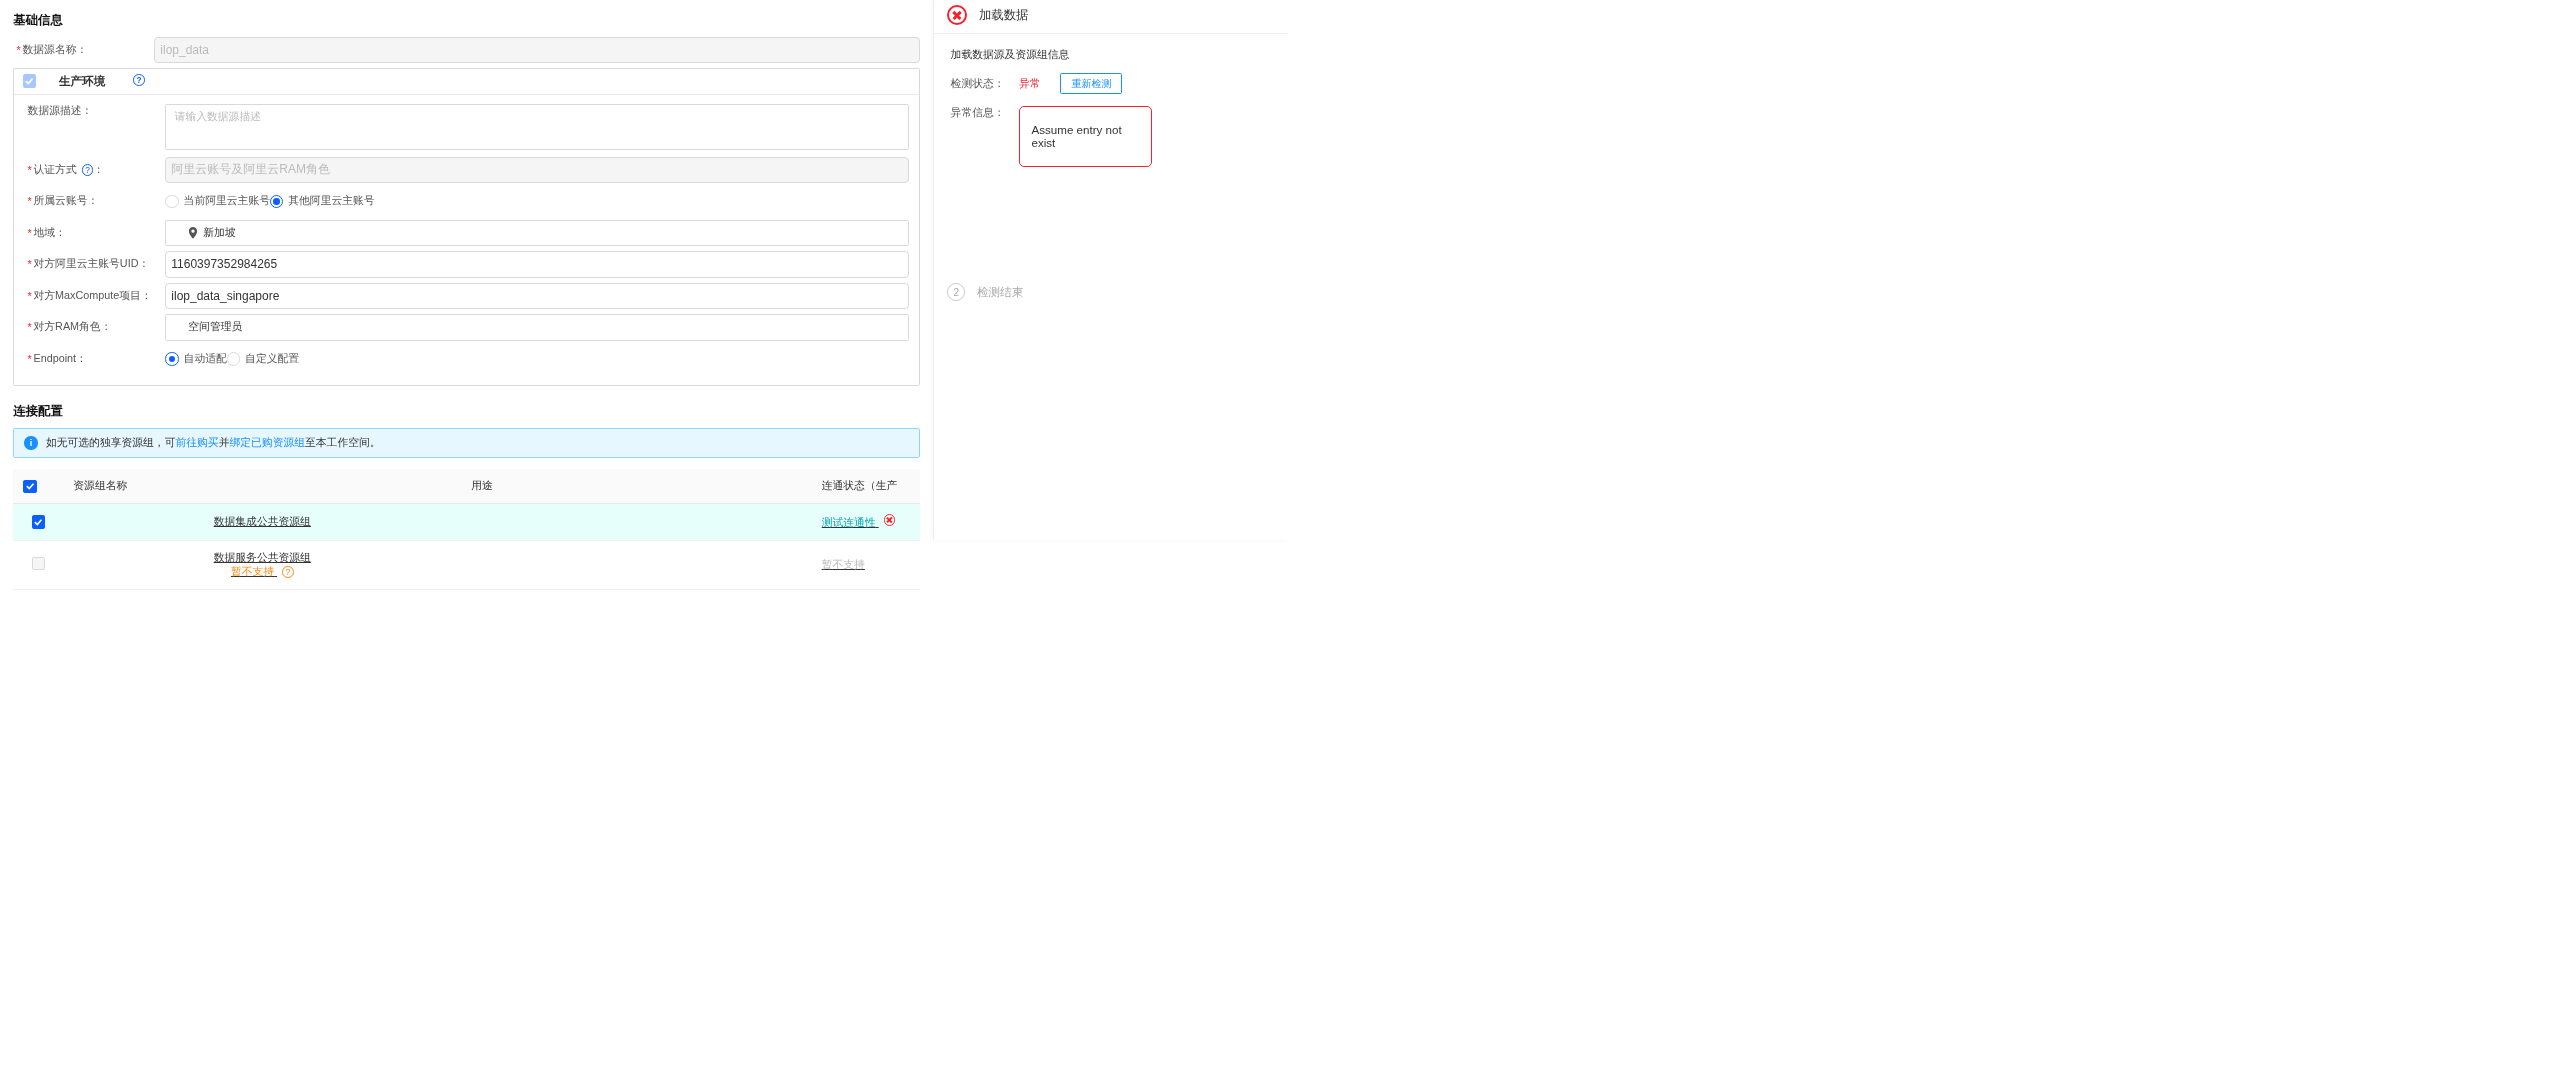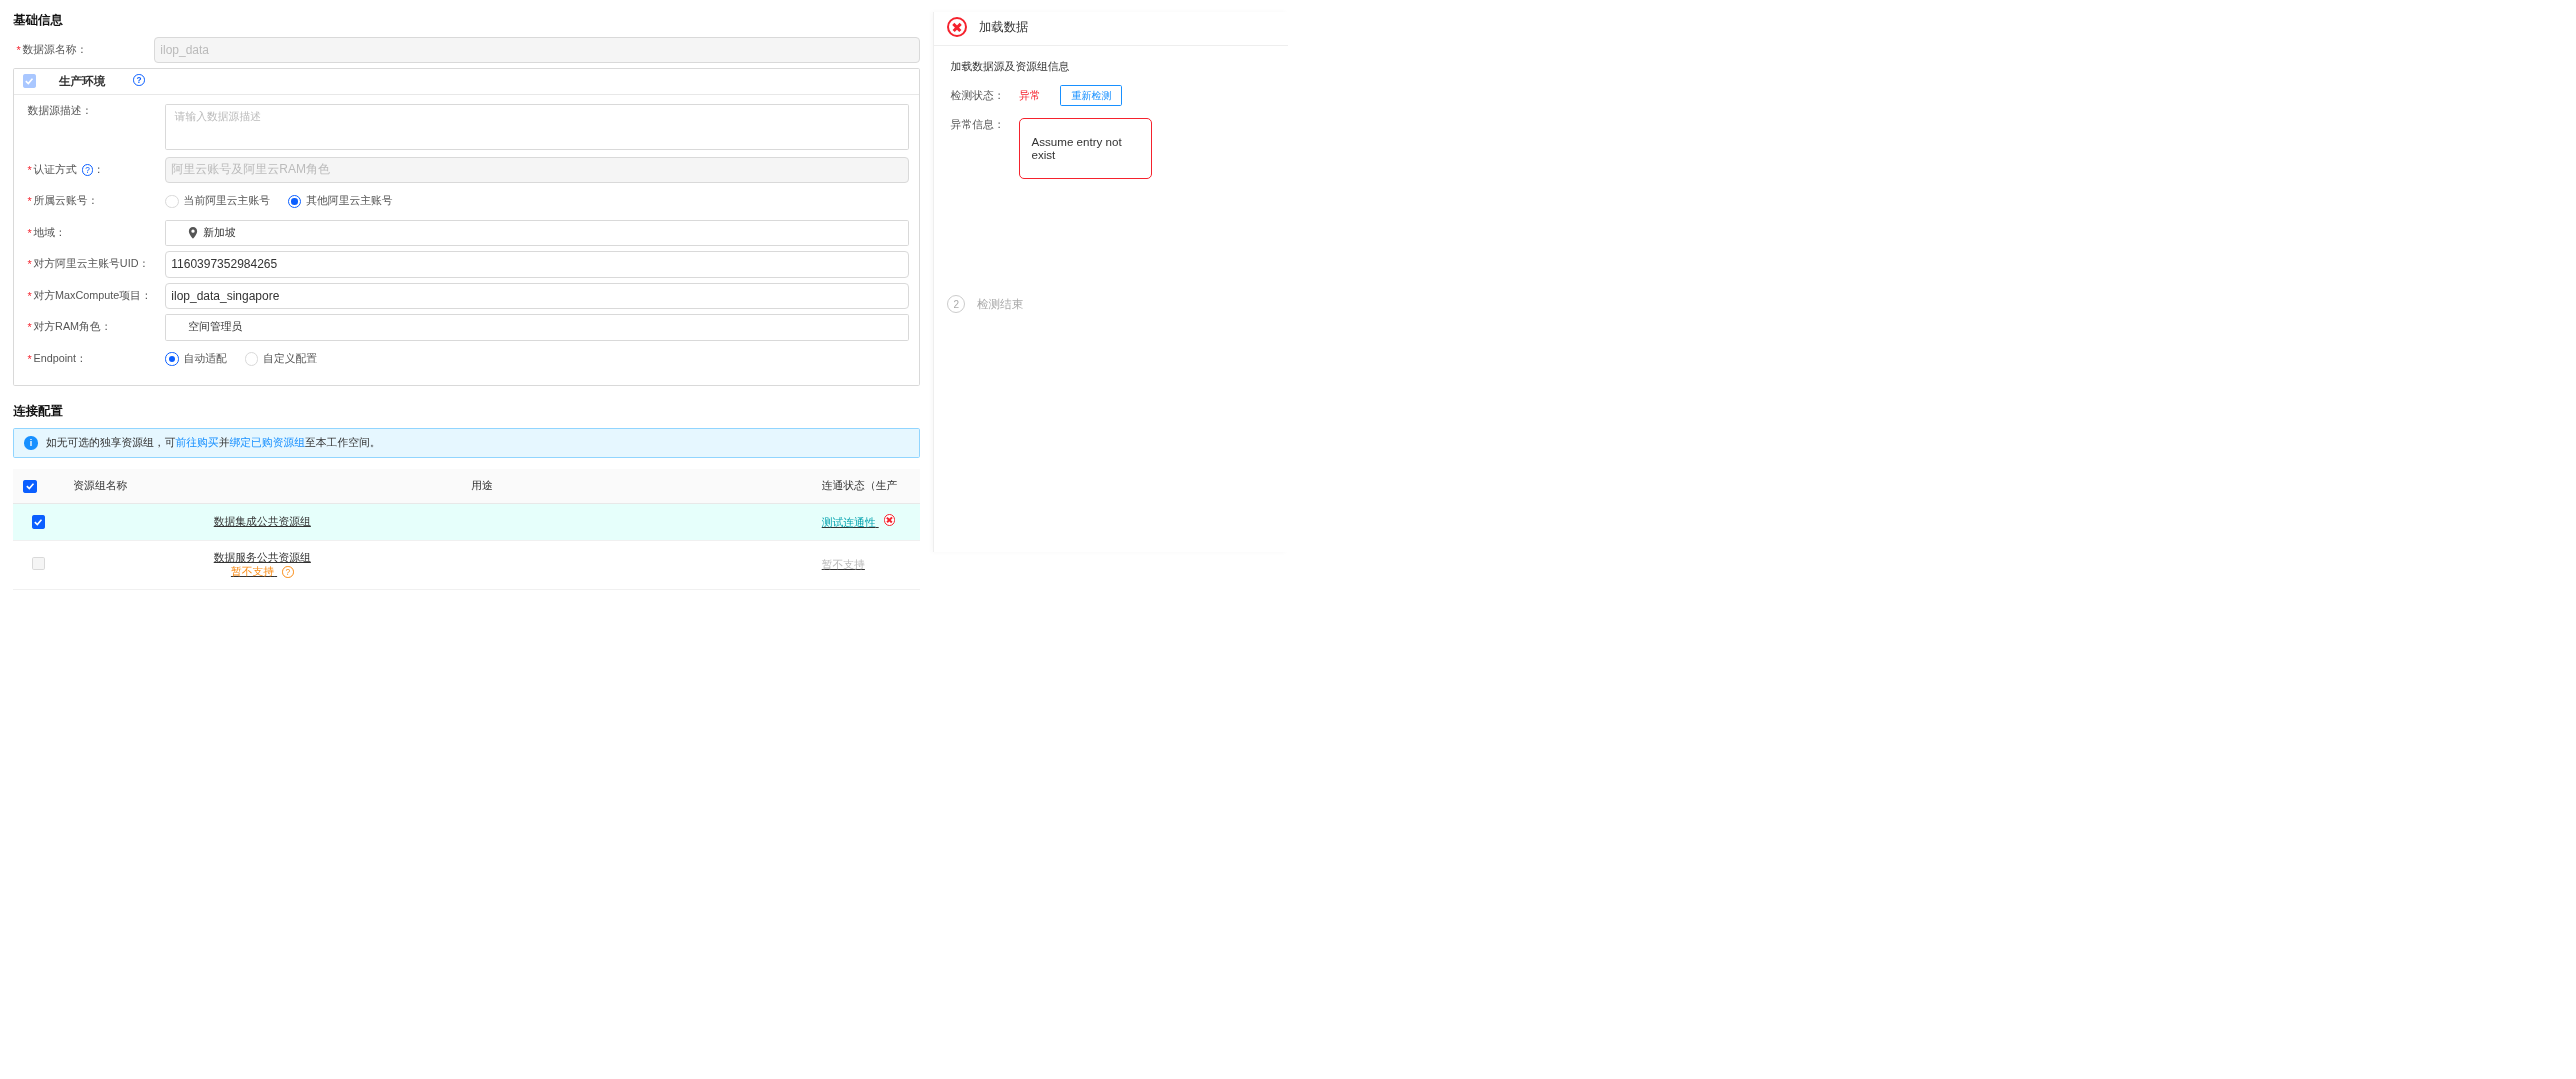--- a/index.html
+++ b/index.html
@@ -85,21 +85,21 @@
   .checkbox.checked.disabled { background:#a9c7ff; border-color:#a9c7ff; }
   .checkbox svg { width:8.3px; height:8.3px; }
 
   .radio {
     width:13.3px; height:13.3px; border-radius:50%;
     border:0.8px solid #d9d9d9; display:inline-flex; align-items:center; justify-content:center;
     margin-right:5px; background:#fff;
   }
   .radio.checked { border-color:#0b5fff; }
   .radio.checked::after { content:""; width:6.6px; height:6.6px; border-radius:50%; background:#0b5fff; }
-  .radio-group { display:flex; gap:18px; align-items:flex-start; font-size:10.8px; color:#555; }
+  .radio-group { display:flex; align-items:flex-start; font-size:10.8px; color:#555; }
   .radio-item { display:inline-flex; align-items:center; cursor:pointer; }
 
   .info-icon {
     width:11.6px; height:11.6px; border-radius:50%;
     border:0.8px solid #0b5fff; color:#0b5fff;
     display:inline-flex; align-items:center; justify-content:center;
     font-size:8.3px; line-height:1; margin-left:5px;
   }
 
   .loc-icon { color:#555; margin-right:5px; display:inline-flex; }
@@ -136,21 +136,21 @@
   }
   .err-circle::before, .err-circle::after {
     content:""; position:absolute; width:6.6px; height:1.7px; background:#f5222d;
   }
   .err-circle { position:relative; }
   .err-circle::before { transform:rotate(45deg); }
   .err-circle::after { transform:rotate(-45deg); }
 
   
   .right-panel {
-    position:absolute; right:0; top:12px;
+    position:absolute; right:0; top:0;
     width:355px; height:540px;
     background:#fff; border-left:0.8px solid #eee;
     box-shadow:-1.7px 0 5px rgba(0,0,0,0.03);
   }
   .rp-head {
     display:flex; align-items:center; gap:11.6px;
     padding:5px 13.3px 8.3px 13.3px; border-bottom:0.8px solid #eee;
   }
   .big-x {
     width:20px; height:20px; border-radius:50%;

